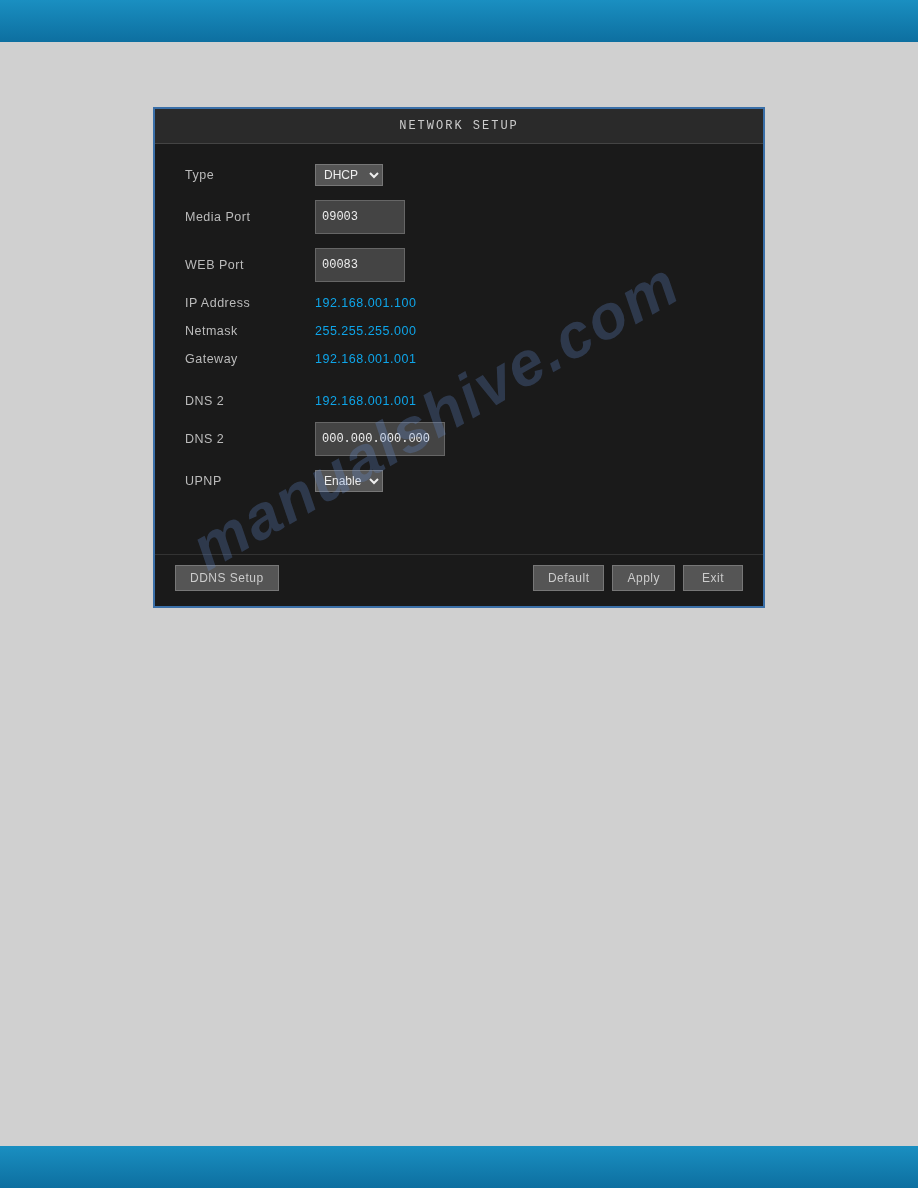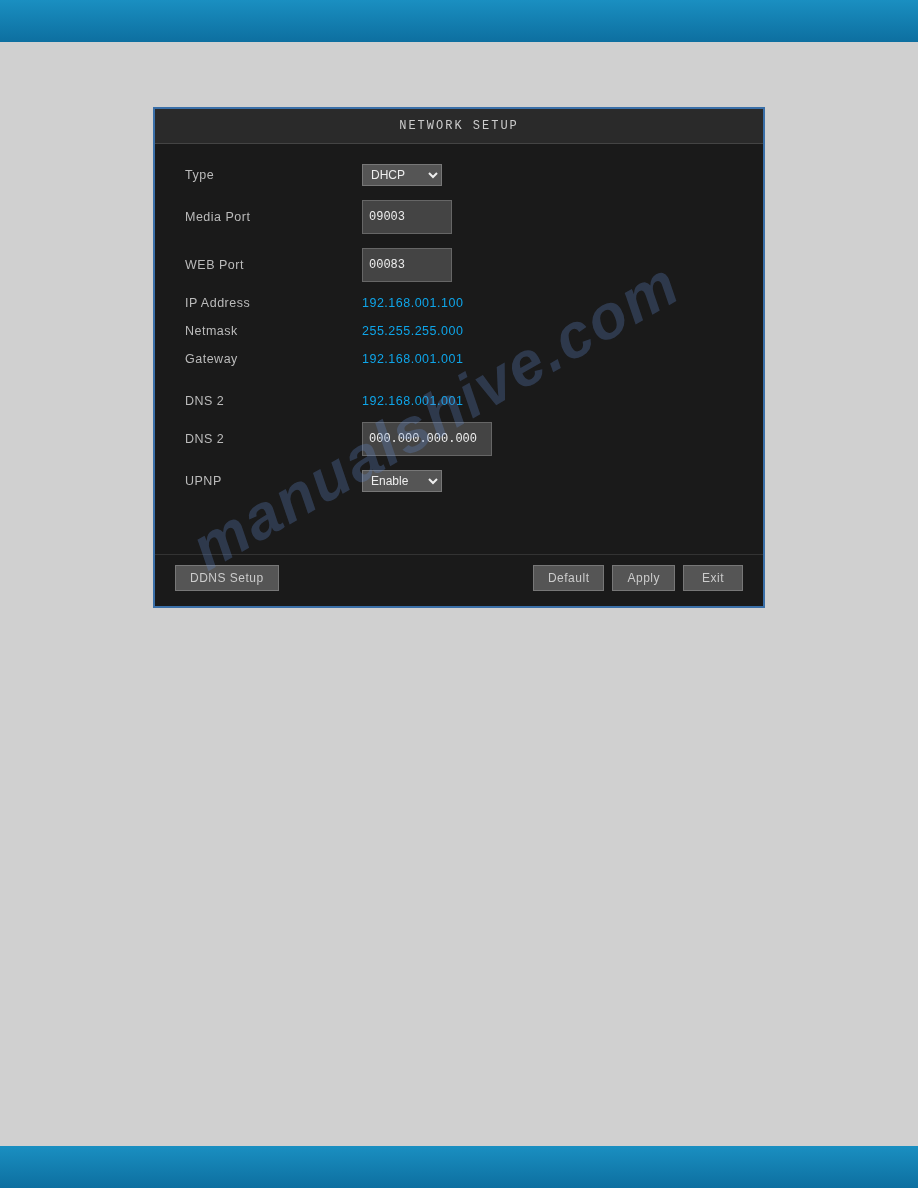--- a/index.html
+++ b/index.html
@@ -55,21 +55,20 @@
     .dialog-body {
       padding: 20px 30px 20px 30px;
       color: #cccccc;
       font-size: 13px;
     }
 
     .form-row {
       display: flex;
       align-items: center;
       margin-bottom: 14px;
-      gap: 47px;
     }
 
     .form-label {
       width: 130px;
       color: #bbbbbb;
       font-size: 12.5px;
       letter-spacing: 0.5px;
     }
 
     .form-value {
@@ -92,21 +91,21 @@
 
     .form-select {
       background-color: #555;
       border: 1px solid #777;
       color: #eee;
       font-size: 12px;
       padding: 1px 4px;
       height: 22px;
       cursor: pointer;
       outline: none;
-      width: 80px;
+      width: 68px;
     }
 
     .spacer-row {
       height: 14px;
     }
 
     .dialog-footer {
       display: flex;
       align-items: center;
       justify-content: space-between;

